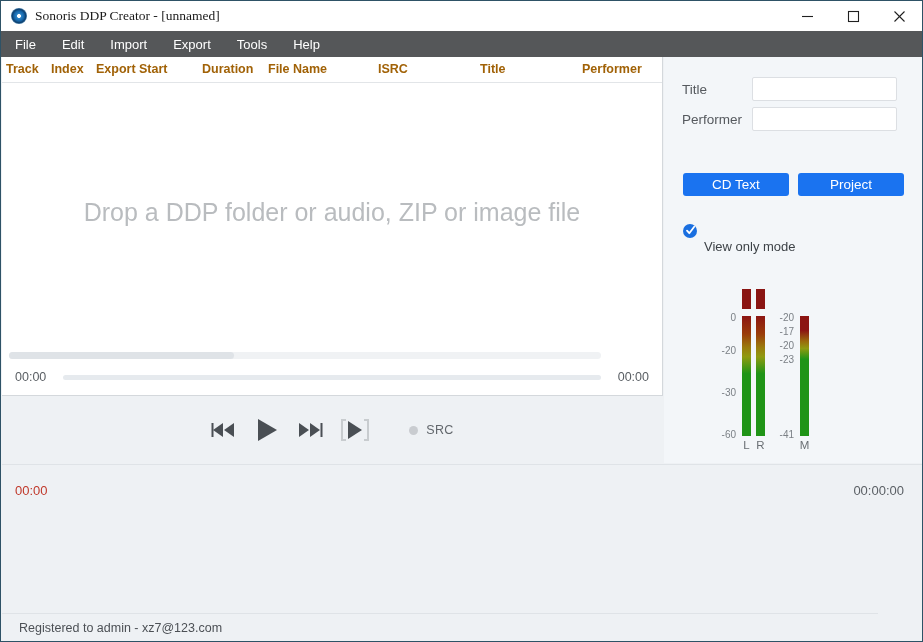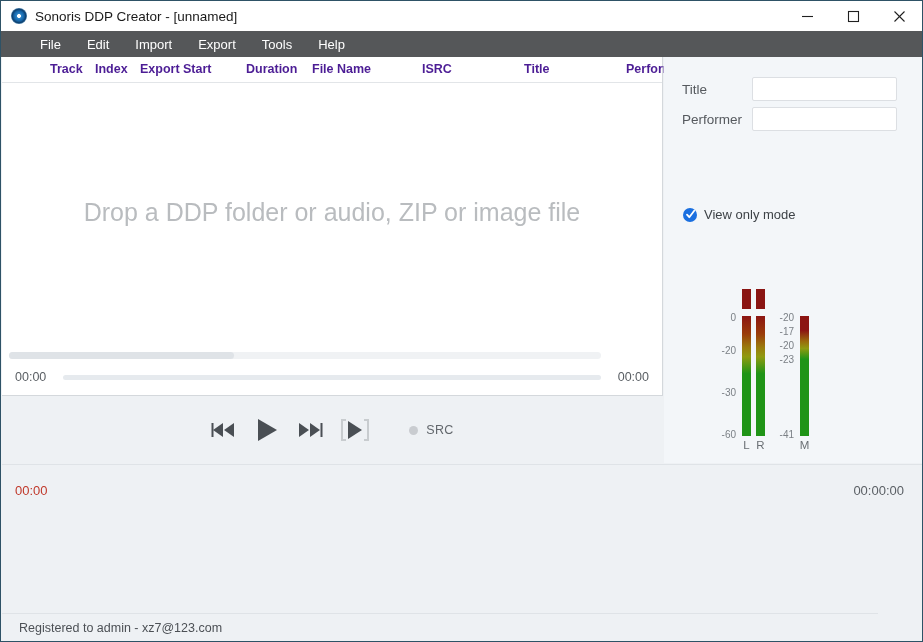--- a/index.html
+++ b/index.html
@@ -24,37 +24,37 @@
     background: #ffffff;
     display: flex; align-items: center;
   }
   #app-icon {
     width: 16px; height: 16px; margin-left: 10px; margin-right: 8px;
     border-radius: 50%;
     background: radial-gradient(circle at 50% 50%, #ffffff 0%, #ffffff 18%, #2f86c8 19%, #1565a8 44%, #0d3f6e 60%, #7fb6dd 78%, #ffffff 100%);
     flex: none;
   }
   #title-text {
-    font-size: 13.5px; color: #1a1a1a; white-space: nowrap;
+    font-size: 13.5px; color: #1a1a1a; white-space: nowrap; font-family: Liberation Serif, serif;
   }
   #wincontrols {
     position: absolute; right: 0; top: 0; height: 30px;
     display: flex; align-items: center;
   }
   .winbtn {
     width: 46px; height: 30px;
     display: flex; align-items: center; justify-content: center;
   }
   .winbtn svg { display: block; }
 
   
   #menubar {
     position: absolute; left: 0; top: 30px; width: 921px; height: 26px;
     background: #555759;
-    display: flex; align-items: center; padding-left: 25px;
+    display: flex; align-items: center;
   }
   .menu-item {
     color: #ffffff; font-size: 13px;
     padding: 4px 13px; white-space: nowrap;
   }
   .menu-item:first-child { padding-left: 14px; }
 
   
   #list-panel {
     position: absolute; left: 1px; top: 56px;
@@ -64,23 +64,22 @@
     border-top: none; border-left: none;
   }
   #list-header {
     position: relative;
     height: 26px;
     border-bottom: 1px solid #e2e5e8;
     background: #ffffff;
   }
   .col-head {
     position: absolute; top: 5px;
-    font-size: 12.5px; font-weight: bold; color: #4c1d95;
+    font-size: 12.5px; font-weight: bold; color: #a16207;
     white-space: nowrap;
-    margin-left: 44px;
   }
   #dropzone {
     position: absolute; left: 0; top: 26px; right: 0; bottom: 54px;
     display: flex; align-items: center; justify-content: center;
   }
   #dropzone-text {
     font-size: 25px; color: #b9bcbf; font-weight: 300; white-space: nowrap;
   }
   #hscroll-track {
     position: absolute; left: 7px; bottom: 36px; width: 592px; height: 7px;
@@ -143,21 +142,21 @@
   }
   #viewonly-row {
     position: absolute; left: 19px; top: 150px;
     display: flex; align-items: center; gap: 7px;
   }
   #viewonly-box {
     width: 14px; height: 14px; border-radius: 50%;
     background: #1a6fe0;
     display: flex; align-items: center; justify-content: center;
   }
-  #viewonly-label { font-size: 13px; color: #3d4247; }
+  #viewonly-label { font-size: 13px; color: #3d4247; margin-top: 32px; }
 
   
   #meters { position: absolute; left: 0; top: 175px; width: 258px; height: 175px; }
   .scale-num {
     position: absolute; font-size: 10px; color: #7b8086;
     text-align: right; white-space: nowrap;
   }
   .meter-bar {
     position: absolute; width: 9px;
     background: linear-gradient(to top, #1f9417 0%, #1f9417 52%, #8f9a10 66%, #9a7a0c 74%, #9a3c0a 85%, #8c1513 100%);
@@ -298,20 +297,24 @@
       <div class="field-label">Title</div>
       <input class="field-input" type="text" value="" placeholder="" style="">
     </div>
 
     <div class="field-row" style="top:50px">
       <div class="field-label">Performer</div>
       <input class="field-input" type="text" value="" placeholder="" style="">
     </div>
 
 
+    <div id="btn-row">
+      <button class="blue-btn">CD Text</button>
+      <button class="blue-btn">Project</button>
+    </div>
 
     <div id="viewonly-row">
       <div id="viewonly-box">
         <svg width="11" height="11" viewBox="0 0 11 11">
           <polyline points="2,5.6 4.3,8.2 9.2,1.8" fill="none" stroke="#ffffff" stroke-width="1.8" stroke-linecap="round" stroke-linejoin="round"></polyline>
         </svg>
       </div>
       <div id="viewonly-label">View only mode</div>
     </div>
 

